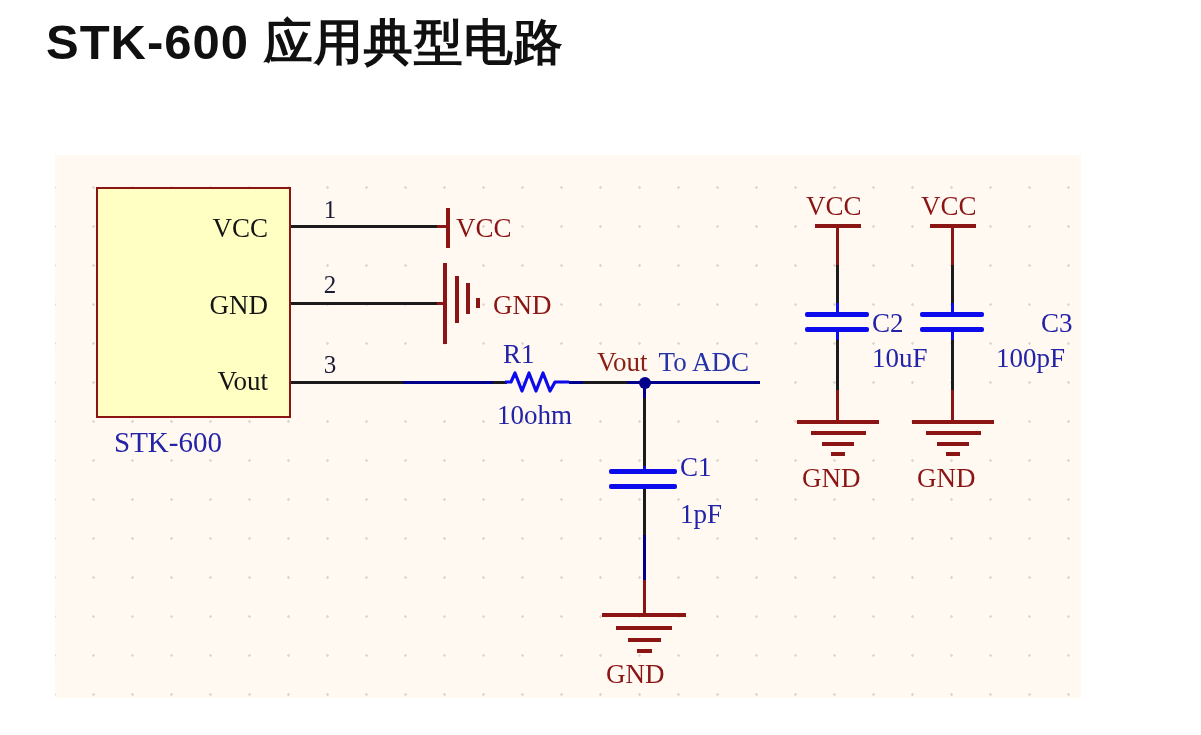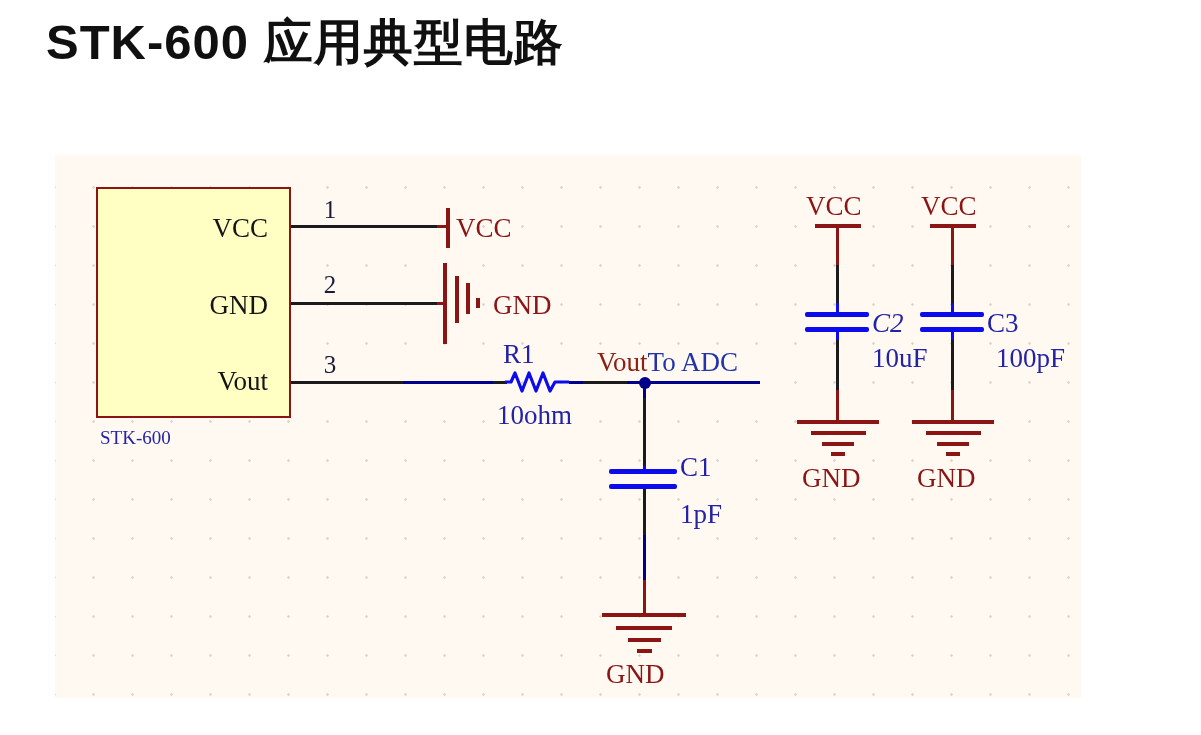--- a/index.html
+++ b/index.html
@@ -19,21 +19,21 @@
     background-color:#fff9f2;
     background-image:radial-gradient(circle, #ded7cc 1.1px, transparent 1.5px);
     background-size:39px 39px; background-position:19px 13px;
   }
   .t { position:absolute; line-height:1; white-space:nowrap; font-size:27px; }
   .maroon { color:#8b1414; }
   .lblue  { color:#2323a8; }
   .pname  { color:#141414; }
   .pnum   { font-size:25px; color:#1b1b35; text-align:center; width:20px; }
   .vout-red  { color:#8b2015; }
-  .toadc-blue{ color:#2433a8; }
+  .toadc-blue{ color:#2433a8; margin-left:11px; }
   .hw { position:absolute; height:3px; }
   .vw { position:absolute; width:3px; }
   .k { background:#1b1b1b; }
   .n { background:#00008b; }
   .r { background:#8b1414; }
   .b { background:#0b0bec; }
   .plate { position:absolute; height:5px; background:#0b0bec; border-radius:2px; }
   .gbar  { position:absolute; height:4px; background:#8b1414; }
   .sbar  { position:absolute; width:4px;  background:#8b1414; }
   .dot   { position:absolute; width:12px; height:12px; border-radius:50%; background:#00008b; }
@@ -49,21 +49,21 @@
 <div id="screen">
 
   <div class="title">STK-600 应用典型电路</div>
 
   <div id="canvas"></div>
 
   <div class="icbox"></div>
   <div class="t pname" style="left:142px; top:215px; width:126px; text-align:right;">VCC</div>
   <div class="t pname" style="left:142px; top:292px; width:126px; text-align:right;">GND</div>
   <div class="t pname" style="left:142px; top:368px; width:126px; text-align:right;">Vout</div>
-  <div class="t lblue" style="left:100px; top:428px; font-size:19px;">STK-600</div>
+  <div class="t lblue" style="left:114px; top:428px; font-size:29px;">STK-600</div>
 
   <div class="t pnum" style="left:320px; top:197px;">1</div>
   <div class="t pnum" style="left:320px; top:272px;">2</div>
   <div class="t pnum" style="left:320px; top:352px;">3</div>
 
   <div class="hw k" style="left:291px; top:225px; width:146px;"></div>
   <div class="hw r" style="left:437px; top:225px; width:11px;"></div>
   <div class="sbar" style="left:446px; top:208px; height:40px;"></div>
   <div class="t maroon" style="left:456px; top:215px;">VCC</div>
 
@@ -110,39 +110,39 @@
   <div class="gbar" style="left:637px; top:649px; width:15px;"></div>
   <div class="t maroon" style="left:606px; top:661px;">GND</div>
 
   <div class="t maroon" style="left:806px; top:193px;">VCC</div>
   <div class="gbar" style="left:815px; top:224px; width:46px;"></div>
   <div class="vw r" style="left:836px; top:228px; height:37px;"></div>
   <div class="vw k" style="left:836px; top:265px; height:38px;"></div>
   <div class="vw b" style="left:836px; top:303px; height:10px;"></div>
   <div class="plate" style="left:805px; top:312px; width:64px;"></div>
   <div class="plate" style="left:805px; top:327px; width:64px;"></div>
-  <div class="t lblue" style="left:872px; top:310px;font-style:italic;">C2</div>
+  <div class="t lblue" style="left:872px; top:310px;">C2</div>
   <div class="t lblue" style="left:872px; top:345px;">10uF</div>
   <div class="vw b" style="left:836px; top:332px; height:8px;"></div>
   <div class="vw k" style="left:836px; top:340px; height:50px;"></div>
   <div class="vw r" style="left:836px; top:390px; height:31px;"></div>
   <div class="gbar" style="left:797px; top:420px; width:82px;"></div>
   <div class="gbar" style="left:811px; top:431px; width:55px;"></div>
   <div class="gbar" style="left:822px; top:442px; width:32px;"></div>
   <div class="gbar" style="left:831px; top:452px; width:14px;"></div>
   <div class="t maroon" style="left:802px; top:465px;">GND</div>
 
   <div class="t maroon" style="left:921px; top:193px;">VCC</div>
   <div class="gbar" style="left:930px; top:224px; width:46px;"></div>
   <div class="vw r" style="left:951px; top:228px; height:37px;"></div>
   <div class="vw k" style="left:951px; top:265px; height:38px;"></div>
   <div class="vw b" style="left:951px; top:303px; height:10px;"></div>
   <div class="plate" style="left:920px; top:312px; width:64px;"></div>
   <div class="plate" style="left:920px; top:327px; width:64px;"></div>
-  <div class="t lblue" style="left:987px; top:310px;">C3</div>
+  <div class="t lblue" style="left:1041px; top:310px;">C3</div>
   <div class="t lblue" style="left:987px; top:345px;margin-left:9px;">100pF</div>
   <div class="vw b" style="left:951px; top:332px; height:8px;"></div>
   <div class="vw k" style="left:951px; top:340px; height:50px;"></div>
   <div class="vw r" style="left:951px; top:390px; height:31px;"></div>
   <div class="gbar" style="left:912px; top:420px; width:82px;"></div>
   <div class="gbar" style="left:926px; top:431px; width:55px;"></div>
   <div class="gbar" style="left:937px; top:442px; width:32px;"></div>
   <div class="gbar" style="left:946px; top:452px; width:14px;"></div>
   <div class="t maroon" style="left:917px; top:465px;">GND</div>
 

